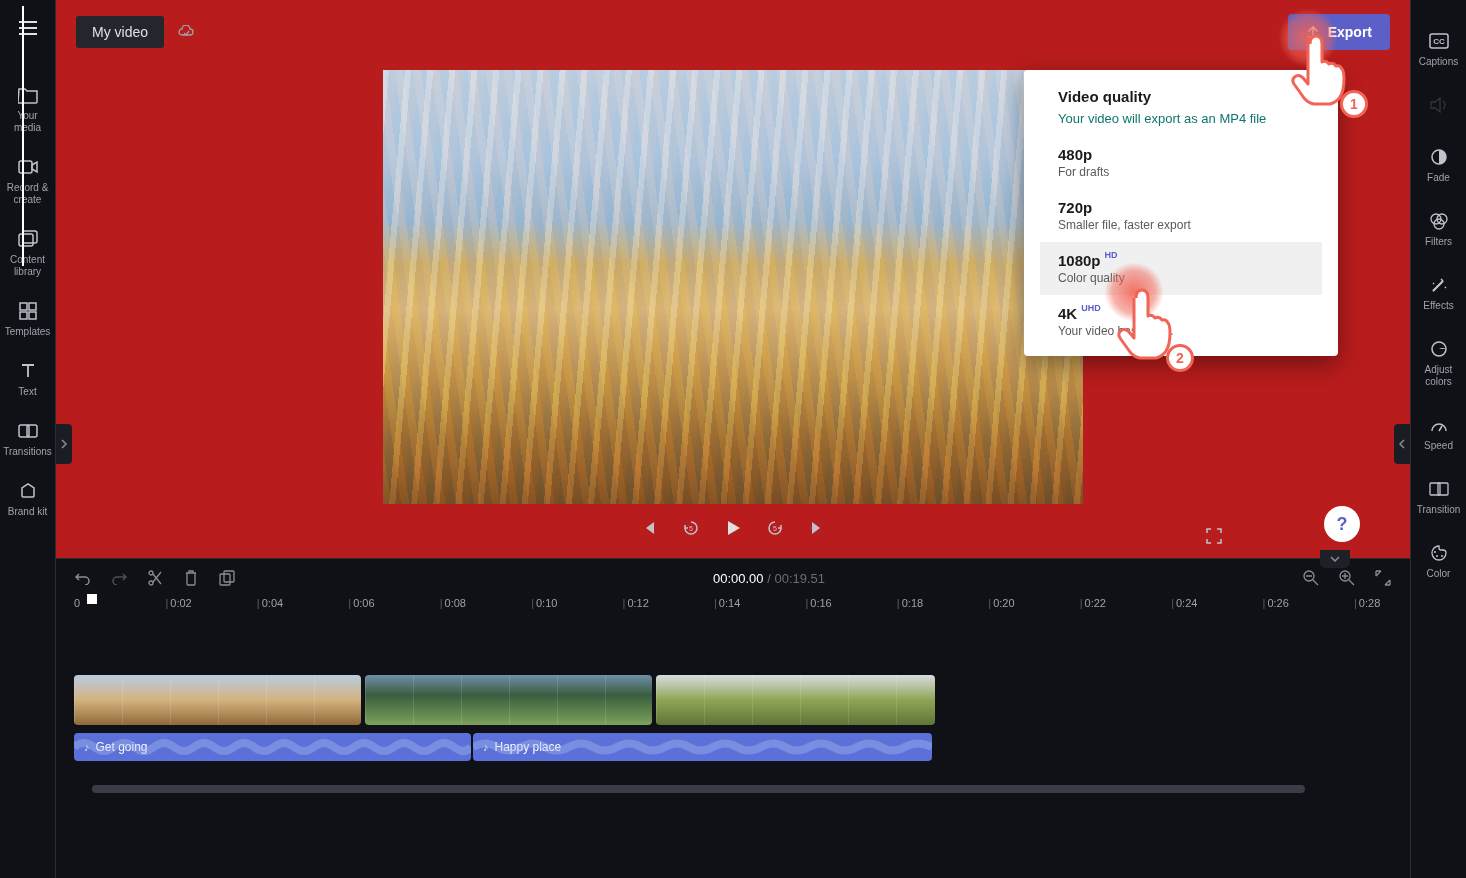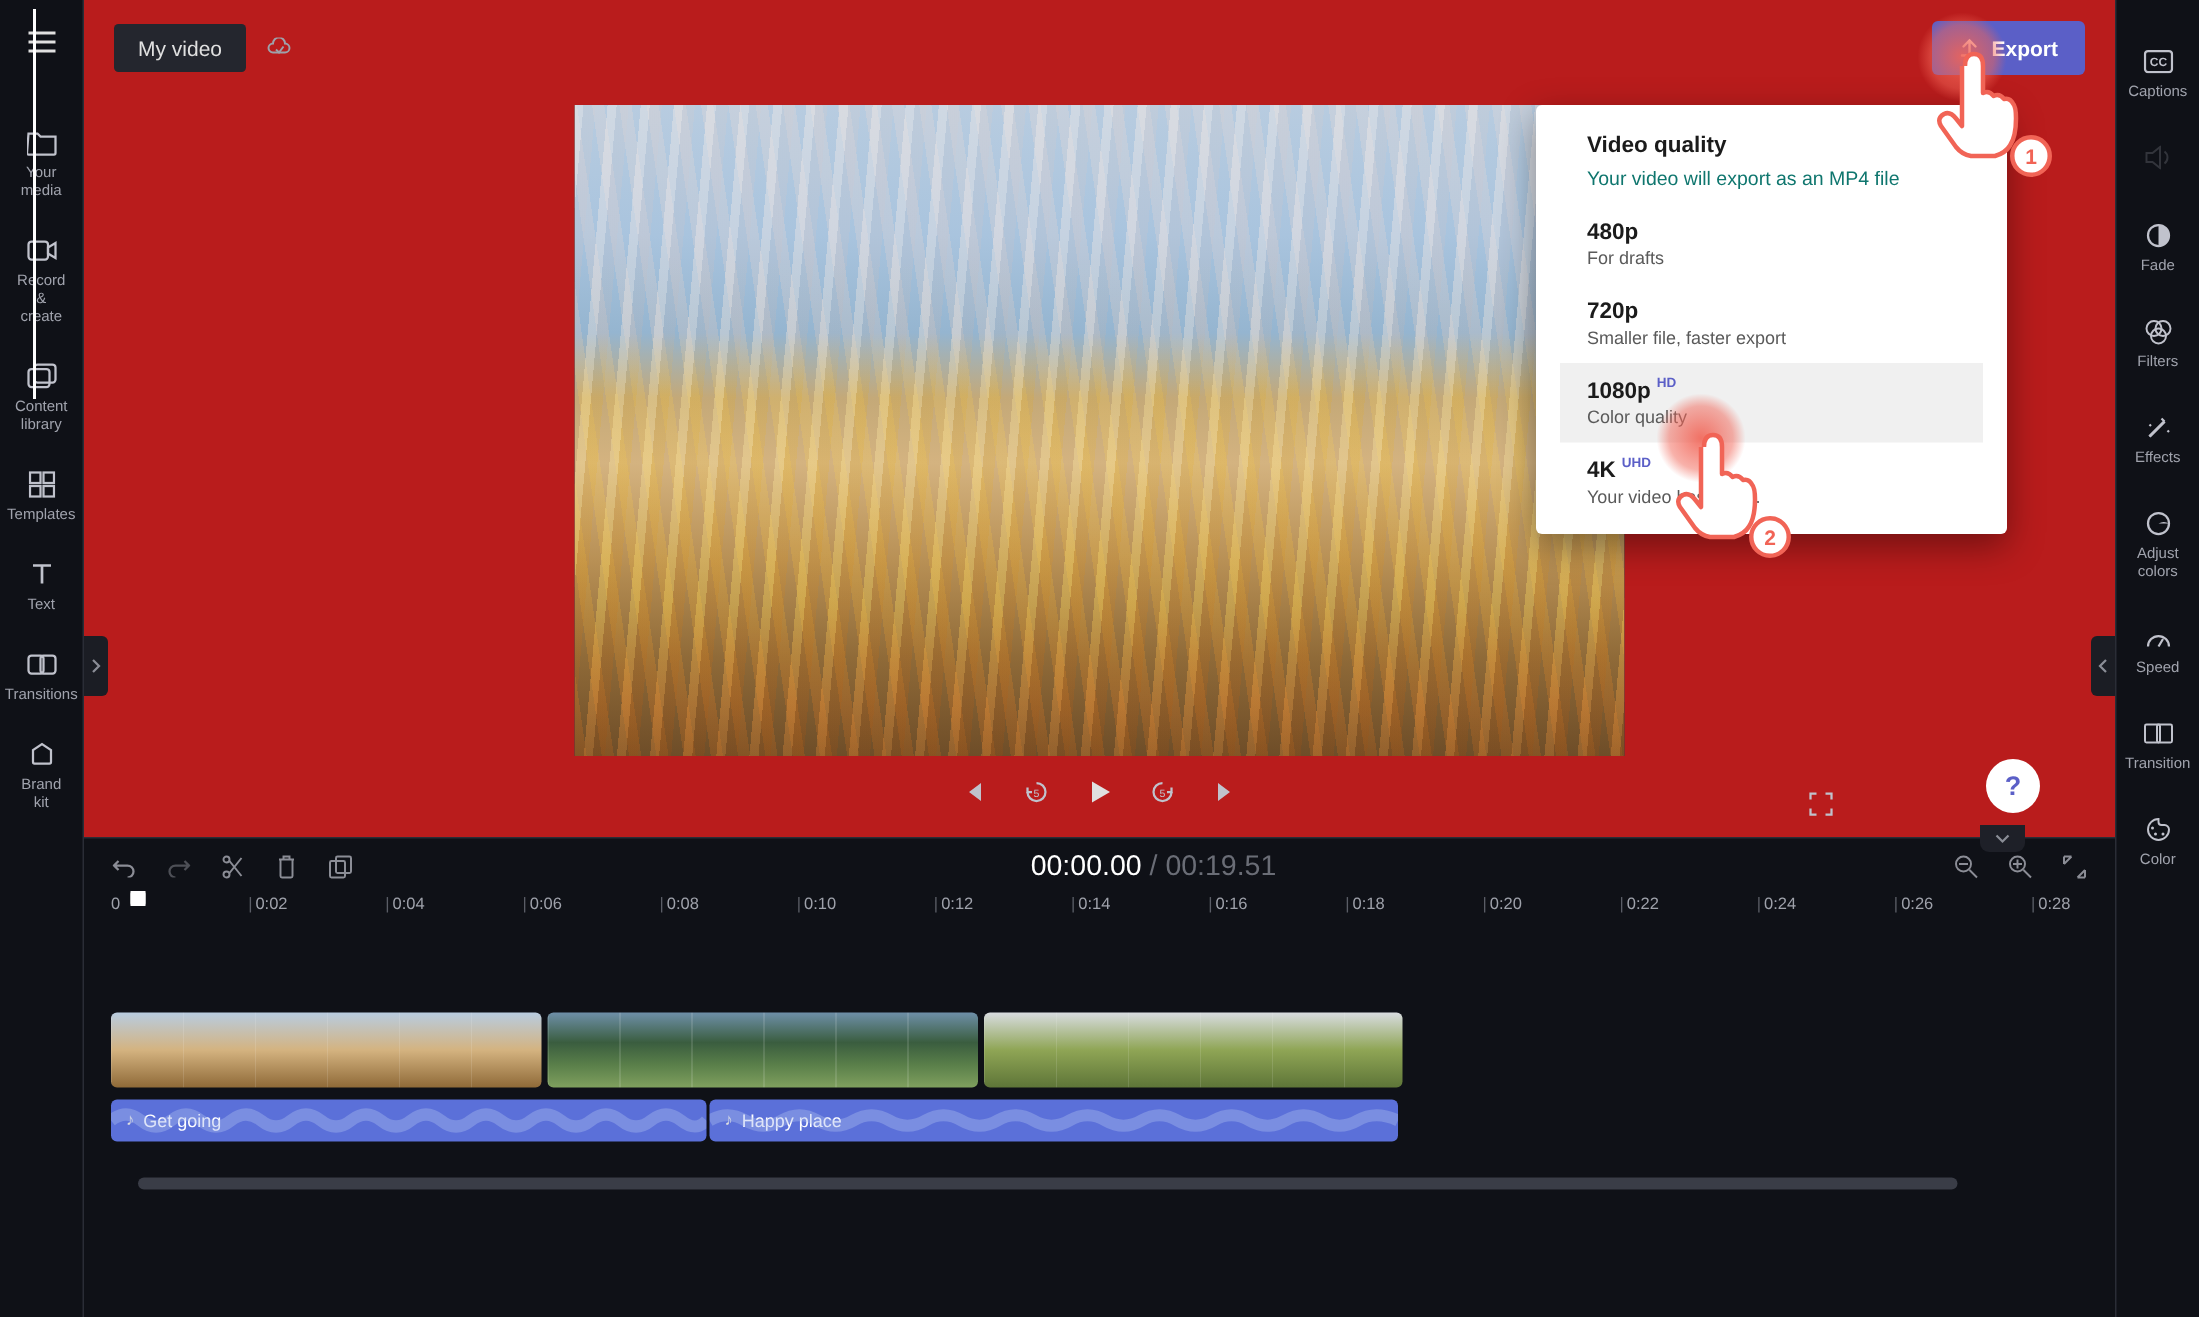--- a/index.html
+++ b/index.html
@@ -4,21 +4,21 @@
 <style>
 * { margin: 0; padding: 0; box-sizing: border-box; font-family: 'Segoe UI', Arial, sans-serif; }
 body { background: #0f1117; color: #e0e0e0; width: 1466px; height: 878px; overflow: hidden; position: relative; }
 
 .app { display: flex; height: 100%; }
 
 
 .sidebar-left { width: 56px; background: #0f1117; border-right: 1px solid #2a2d36; display: flex; flex-direction: column; align-items: center; padding-top: 10px; }
 .hamburger { width: 36px; height: 36px; display: flex; flex-direction: column; justify-content: center; align-items: center; gap: 4px; margin-bottom: 30px; cursor: pointer; }
 .hamburger span { width: 18px; height: 2px; background: #e0e0e0; }
-.sidebar-item { display: flex; flex-direction: column; align-items: center; padding: 8px 14px 14px; cursor: pointer; width: 100%; }
+.sidebar-item { display: flex; flex-direction: column; align-items: center; padding: 8px 4px 14px; cursor: pointer; width: 100%; }
 .sidebar-item .ico { width: 22px; height: 22px; display: flex; align-items: center; justify-content: center; margin-bottom: 4px; }
 .sidebar-item .lbl { font-size: 10px; color: #a0a3ad; text-align: center; line-height: 1.2; }
 
 
 .sidebar-right { width: 56px; background: #0f1117; border-left: 1px solid #2a2d36; display: flex; flex-direction: column; align-items: center; padding-top: 20px; }
 .sidebar-right .sidebar-item { padding: 10px 2px 16px; }
 
 
 .main { flex: 1; display: flex; flex-direction: column; background: #b91c1c; }
 
@@ -38,21 +38,21 @@
 .help-bubble { position: absolute; right: 50px; bottom: 16px; width: 36px; height: 36px; border-radius: 50%; background: #fff; display: flex; align-items: center; justify-content: center; color: #5b5fc7; font-weight: bold; font-size: 18px; cursor: pointer; }
 .collapse-tab { position: absolute; left: 0; top: 360px; width: 16px; height: 40px; background: #1b1d24; display: flex; align-items: center; justify-content: center; cursor: pointer; border-radius: 0 4px 4px 0; }
 .collapse-tab-right { position: absolute; right: 0; top: 360px; width: 16px; height: 40px; background: #1b1d24; display: flex; align-items: center; justify-content: center; cursor: pointer; border-radius: 4px 0 0 4px; }
 .expand-down { position: absolute; right: 60px; bottom: -10px; width: 30px; height: 18px; background: #1e2028; border-radius: 0 0 6px 6px; display: flex; align-items: center; justify-content: center; cursor: pointer; }
 
 
 .timeline-area { height: 320px; background: #0f1117; border-top: 1px solid #2a2d36; display: flex; flex-direction: column; }
 .timeline-toolbar { height: 38px; display: flex; align-items: center; padding: 0 18px; gap: 18px; }
 .tl-ico { width: 18px; height: 18px; display: flex; align-items: center; justify-content: center; cursor: pointer; opacity: 0.7; }
 .tl-spacer { flex: 1; }
-.timecode { font-size: 19px; }
+.timecode { font-size: 13px; }
 .timecode .current { color: #fff; }
 .timecode .sep { color: #6a6d76; }
 .timecode .total { color: #6a6d76; }
 .timeline-ruler { height: 28px; position: relative; padding: 0 18px; }
 .ruler-bar { position: relative; height: 100%; }
 .tick { position: absolute; top: 0; font-size: 11px; color: #9ea1aa; }
 .playhead { position: absolute; left: 18px; top: -3px; width: 10px; height: 10px; background: #fff; transform: translateX(-5px); display: flex; flex-direction: column; align-items: center; }
 .playhead::before { content: ''; position: absolute; top: 0; width: 10px; height: 10px; background: #fff; border-radius: 2px; }
 .playhead-line { position: absolute; left: 22px; top: 6px; width: 2px; height: 260px; background: #fff; }
 

